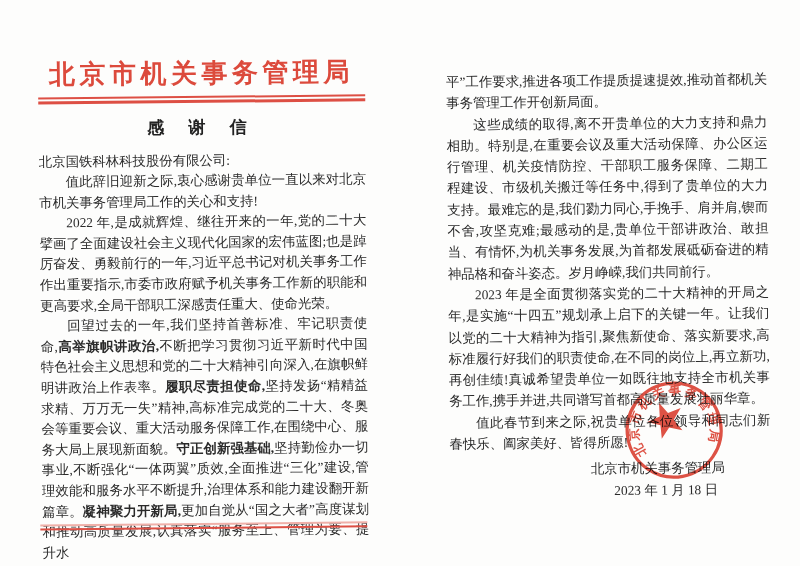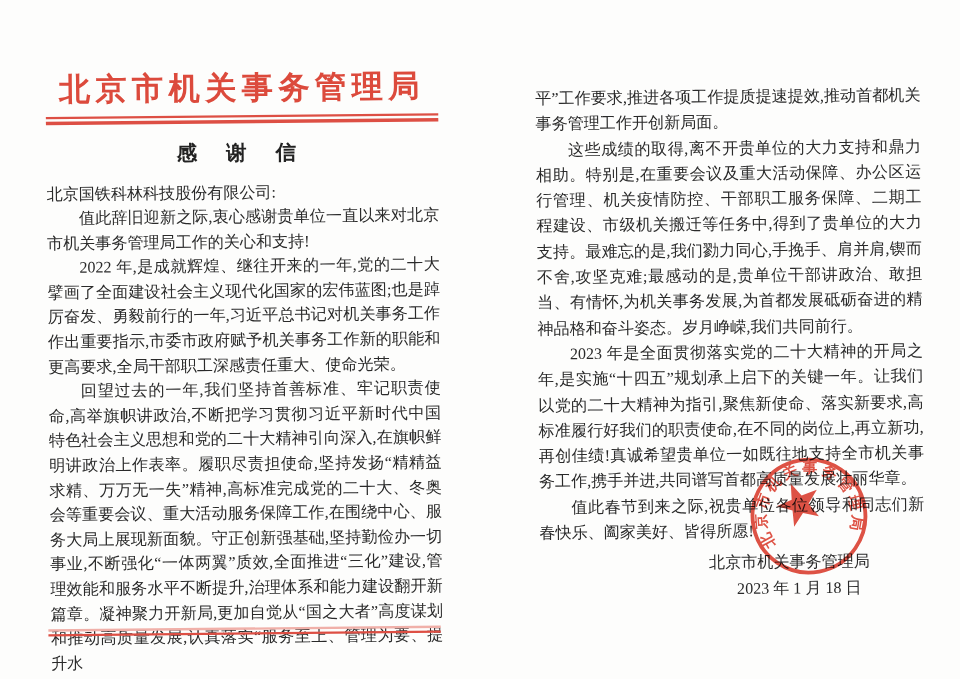--- a/index.html
+++ b/index.html
@@ -13,21 +13,21 @@
   .header-rule{margin-top:5px;}
   .header-rule .thin{height:1.5px;background:var(--rule-red,#dd4f44);}
   .header-rule .gap{height:2px;}
   .header-rule .thick{height:3px;background:var(--rule-red,#dd4f44);}
   .letter-title{margin:13px 0 0 0;text-align:center;font-size:17px;font-weight:700;
                 letter-spacing:10px;white-space:pre;color:#222;}
   .body-text{margin-top:12px;font-size:13.4px;line-height:20.6px;text-align:justify;}
   .salutation{margin:0;}
   .para{margin:0;}
   .indent{text-indent:2em;}
-  .bold{font-weight:400;}
+  .bold{font-weight:700;}
   
   .page-right{position:absolute;left:448px;top:72px;width:321px;font-size:13.4px;
               line-height:21.3px;text-align:justify;}
   .sign-block{margin-top:5px;text-align:right;}
   .sign-name{margin:0;padding-right:46px;}
   .sign-date{margin:0;padding-right:53px;}
   
   .footer-rule{position:absolute;left:38px;top:521px;width:327px;}
   .footer-rule .thin{height:2px;background:#f0b0a9;}
   .footer-rule .gap{height:1.5px;}

